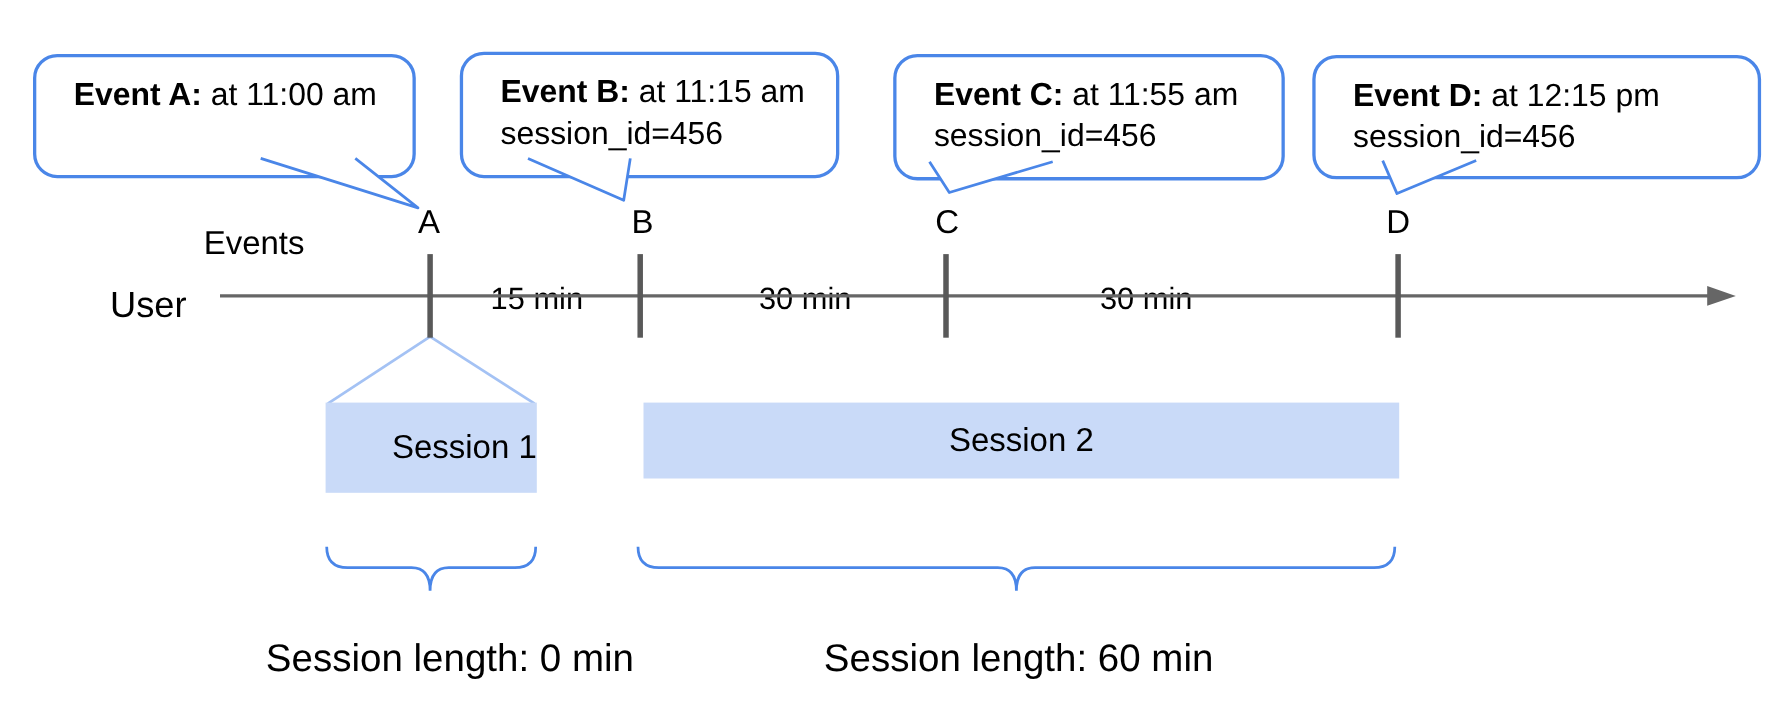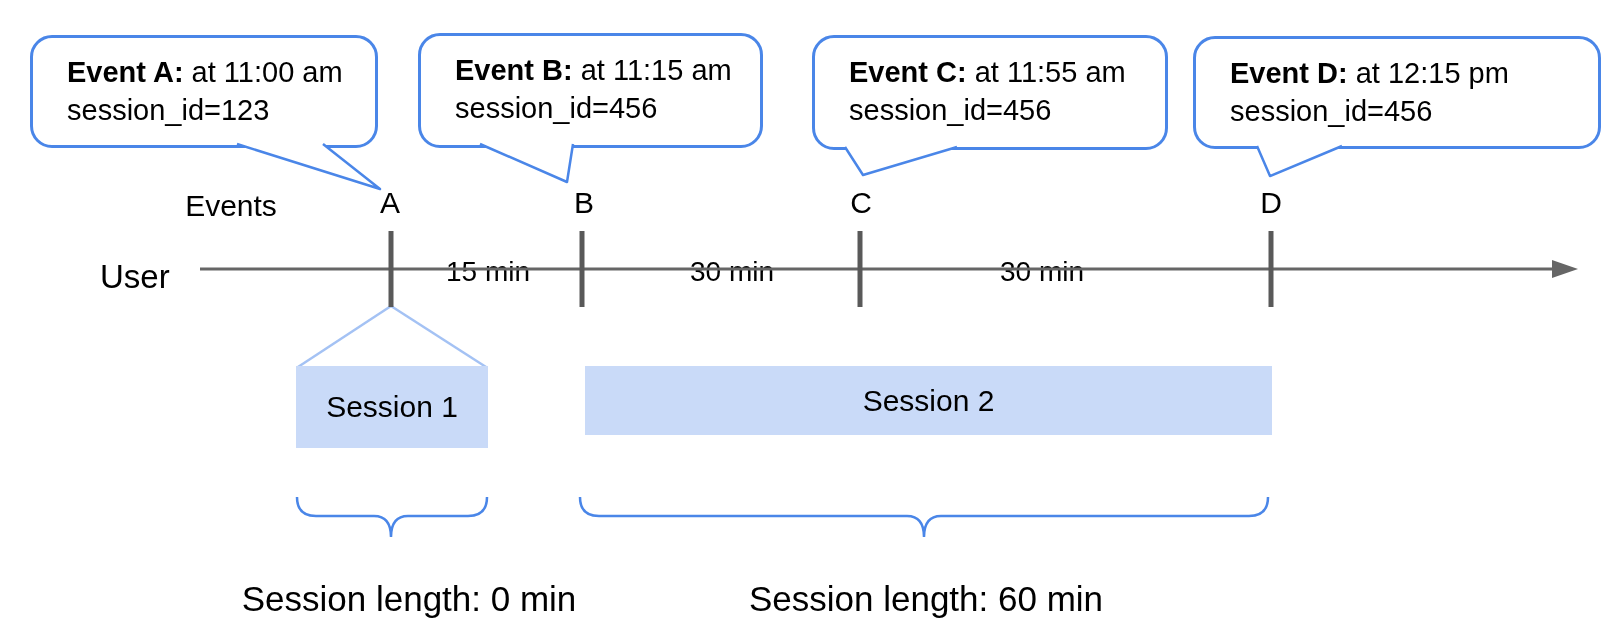--- a/index.html
+++ b/index.html
@@ -15,33 +15,34 @@
     position:absolute;
     box-sizing:border-box;
     background:#ffffff;
     border:3px solid #4a86e8;
     border-radius:22px;
     font-size:29px;
     line-height:38px;
     padding:15px 10px 0 34px;
     white-space:nowrap;
     z-index:2;
+    margin-top:14px;
   }
   .callout .ttl{font-weight:bold;}
   svg.overlay{
     position:absolute;left:0;top:0;width:1614px;height:642px;
     z-index:3;pointer-events:none;
   }
   svg.under{
     position:absolute;left:0;top:0;width:1614px;height:642px;
     z-index:1;pointer-events:none;
   }
   .label{position:absolute;white-space:nowrap;}
   .center-x{transform:translateX(-50%);}
-  .events-lbl{font-size:30px;}
+  .events-lbl{font-size:30px;margin-top:16px;}
   .user-lbl{font-size:33px;}
   .marker{font-size:30px;}
   .interval{font-size:28px;margin-top:32px;}
   .session-box{
     position:absolute;
     background:#c9daf8;
     display:flex;align-items:center;justify-content:center;
     font-size:30px;
     z-index:2;
   }
@@ -52,21 +53,20 @@
 
 <div id="stage">
 
   <svg class="under" viewBox="0 0 1614 642">
     <line x1="391" y1="306" x2="298" y2="367" stroke="#a4c2f4" stroke-width="2.5"></line>
     <line x1="391" y1="306" x2="486" y2="367" stroke="#a4c2f4" stroke-width="2.5"></line>
   </svg>
 
   <div class="callout" style="left:30px;top:35px;width:348px;height:113px;">
     <div><span class="ttl">Event A:</span><span> at 11:00 am</span></div>
-    <div>session_id=123</div>
   </div>
 
   <div class="callout" style="left:418px;top:33px;width:345px;height:115px;">
     <div><span class="ttl">Event B:</span><span> at 11:15 am</span></div>
     <div>session_id=456</div>
   </div>
 
   <div class="callout" style="left:812px;top:35px;width:356px;height:115px;">
     <div><span class="ttl">Event C:</span><span> at 11:55 am</span></div>
     <div>session_id=456</div>
@@ -101,21 +101,21 @@
 
   <div class="label marker center-x" style="left:390px;top:186px;">A</div>
   <div class="label marker center-x" style="left:584px;top:186px;">B</div>
   <div class="label marker center-x" style="left:861px;top:186px;">C</div>
   <div class="label marker center-x" style="left:1271px;top:186px;">D</div>
 
   <div class="label interval center-x" style="left:488px;top:224px;">15 min</div>
   <div class="label interval center-x" style="left:732px;top:224px;">30 min</div>
   <div class="label interval center-x" style="left:1042px;top:224px;">30 min</div>
 
-  <div class="session-box" style="left:296px;top:366px;width:192px;height:82px;">
+  <div class="session-box" style="left:296px;top:366px;width:192px;height:82px;justify-content:flex-end;">
     <span>Session 1</span>
   </div>
   <div class="session-box" style="left:585px;top:366px;width:687px;height:69px;">
     <span>Session 2</span>
   </div>
 
   <div class="label length-lbl center-x" style="left:409px;top:579px;">Session length: 0 min</div>
   <div class="label length-lbl center-x" style="left:926px;top:579px;">Session length: 60 min</div>
 
 </div>

